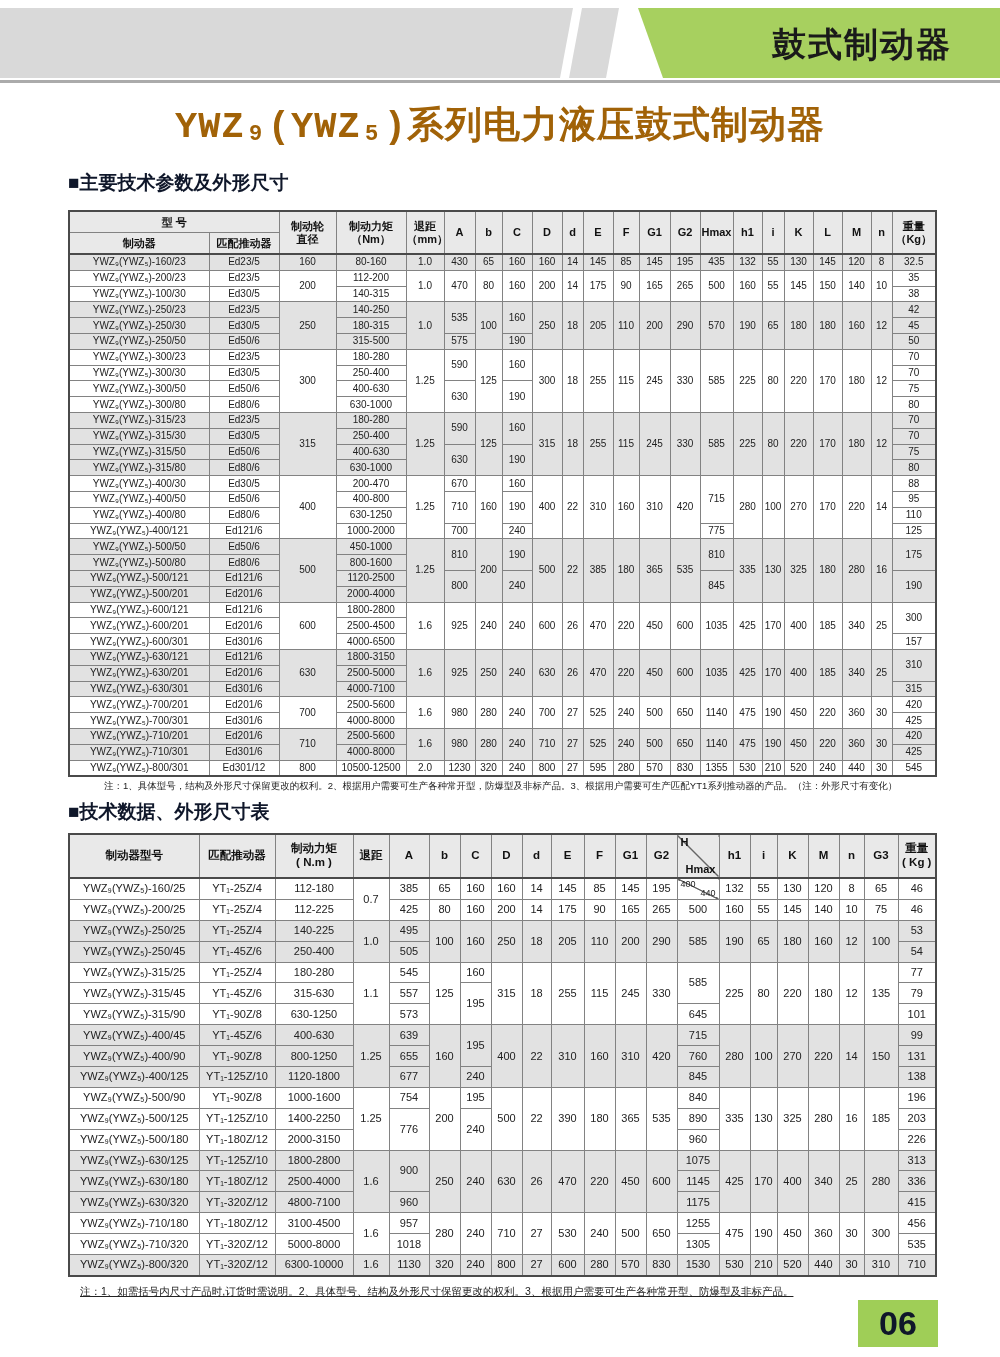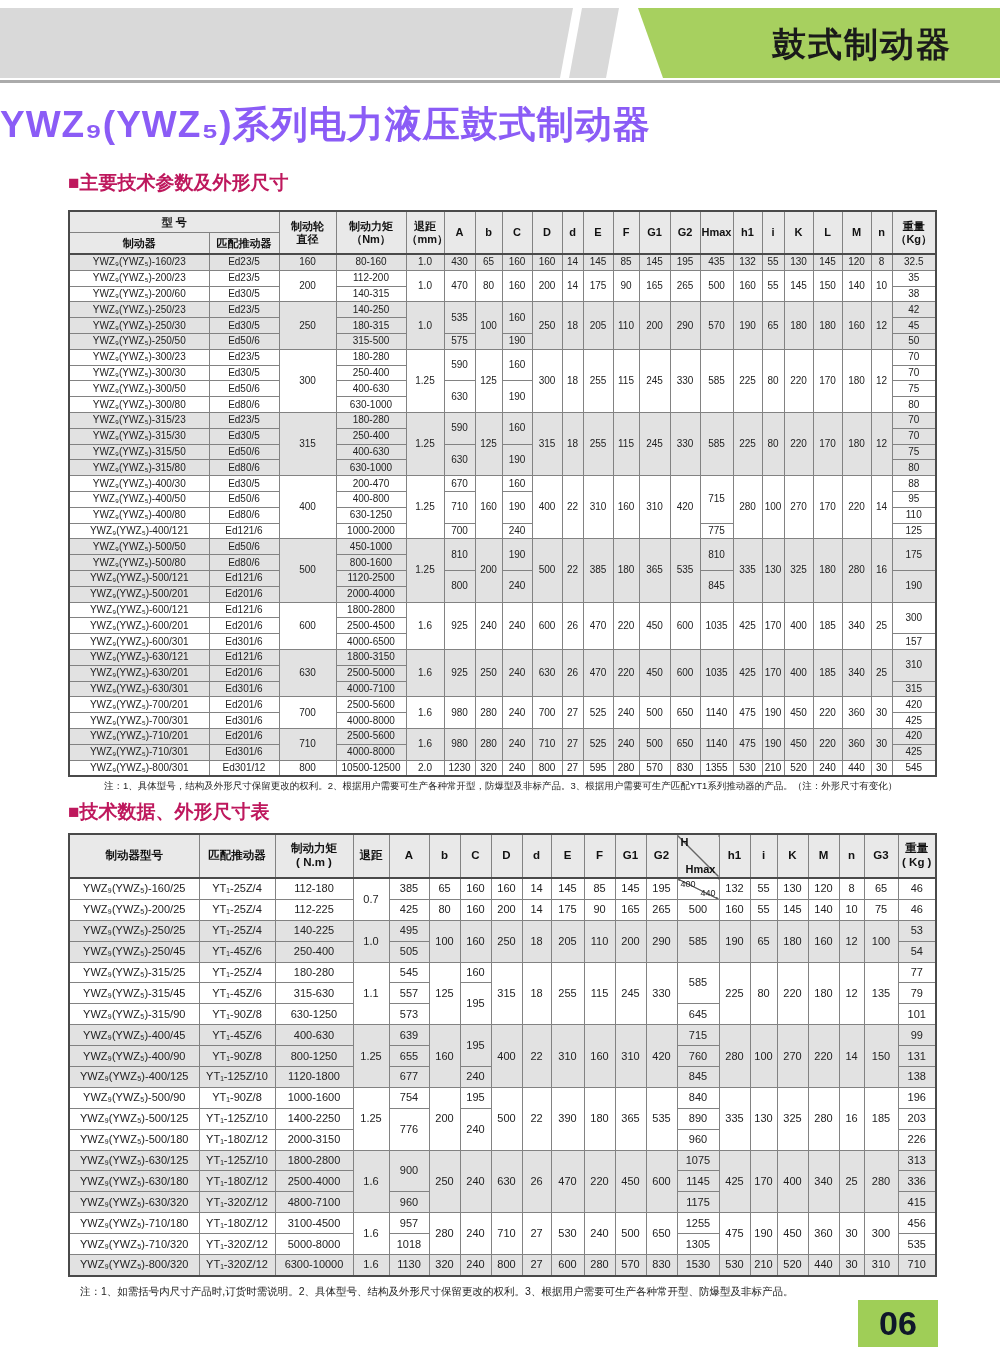--- a/index.html
+++ b/index.html
@@ -9,24 +9,24 @@
   
   .band-gray{position:absolute;left:0;top:8px;width:573px;height:70px;background:#d9d9d9;
     clip-path:polygon(0 0,573px 0,560px 70px,0 70px);}
   .band-stripe{position:absolute;left:560px;top:8px;width:70px;height:70px;background:#d9d9d9;
     clip-path:polygon(22px 0,59px 0,46px 70px,9px 70px);}
   .band-green{position:absolute;left:560px;top:8px;width:440px;height:70px;background:#a7d05f;
     clip-path:polygon(78px 0,440px 0,440px 70px,103px 70px);}
   .band-title{position:absolute;right:48px;top:22px;font-size:34px;font-weight:bold;color:#1a1a1a;letter-spacing:2px;}
   .band-line{position:absolute;left:0;top:80px;width:1000px;height:3px;background:#ababab;}
 
-  .doc-title{position:absolute;left:0;top:100px;width:1000px;
-    font-size:37px;font-weight:bold;color:#8b5cf6;letter-spacing:1px;}
-
-  .sec-head{position:absolute;left:68px;font-size:19px;font-weight:bold;color:#be185d;}
+  .doc-title{position:absolute;left:0;top:100px;width:1000px;text-align:center;
+    font-size:37px;font-weight:bold;color:#a16207;letter-spacing:1px;font-family:Liberation Mono, monospace;}
+
+  .sec-head{position:absolute;left:68px;font-size:19px;font-weight:bold;color:#0f172a;}
   .sec1{top:170px;}
   .sec2{top:799px;}
   .unit{position:absolute;right:66px;top:190px;font-size:12px;color:#111;margin-top:20px;}
 
   .tbl-wrap{position:absolute;left:68px;width:867px;}
   .w1{top:210px;border-radius:22px;}
   .w2{top:833px;}
 
   table{border-collapse:collapse;table-layout:fixed;width:867px;background:#fff;
     border:2px solid #4a4a4a;}
@@ -46,21 +46,21 @@
   
   .diag{position:relative;
     background-image:linear-gradient(to right top,transparent calc(50% - 0.7px),#666 calc(50% - 0.7px),#666 calc(50% + 0.7px),transparent calc(50% + 0.7px));}
   .diag .tl{position:absolute;top:1px;left:3px;}
   .diag .br{position:absolute;bottom:1px;right:3px;}
   th.diag .tl,th.diag .br{font-size:11px;font-weight:bold;}
   td.diag .tl,td.diag .br{font-size:9px;}
 
   .note{position:absolute;left:68px;font-size:9.5px;color:#222;white-space:nowrap;}
   .note1{top:780px;margin-left:36px;}
-  .note2{top:1285px;left:80px;font-size:10.5px;}
+  .note2{top:1285px;left:80px;font-size:10.5px;text-decoration:underline;}
 
   .page-badge{position:absolute;left:858px;top:1300px;width:80px;height:47px;background:#9fce57;
     color:#0f172a;font-size:34px;font-weight:bold;text-align:center;line-height:47px;}
 </style>
 </head>
 <body>
 
 <div class="page">
 
   <div class="band-gray"></div>
@@ -176,21 +176,21 @@
             <td rowspan="2">500</td>
             <td rowspan="2">160</td>
             <td rowspan="2">55</td>
             <td rowspan="2">145</td>
             <td rowspan="2">150</td>
             <td rowspan="2">140</td>
             <td rowspan="2">10</td>
             <td>35</td>
           </tr>
           <tr>
-            <td>YWZ₉(YWZ₅)-200/60</td>
+            <td>YWZ₉(YWZ₅)-100/30</td>
             <td>Ed30/5</td>
             <td>140-315</td>
             <td>38</td>
           </tr>
           <tr class="shade gstart">
             <td>YWZ₉(YWZ₅)-250/23</td>
             <td>Ed23/5</td>
             <td rowspan="3">250</td>
             <td>140-250</td>
             <td rowspan="3">1.0</td>

